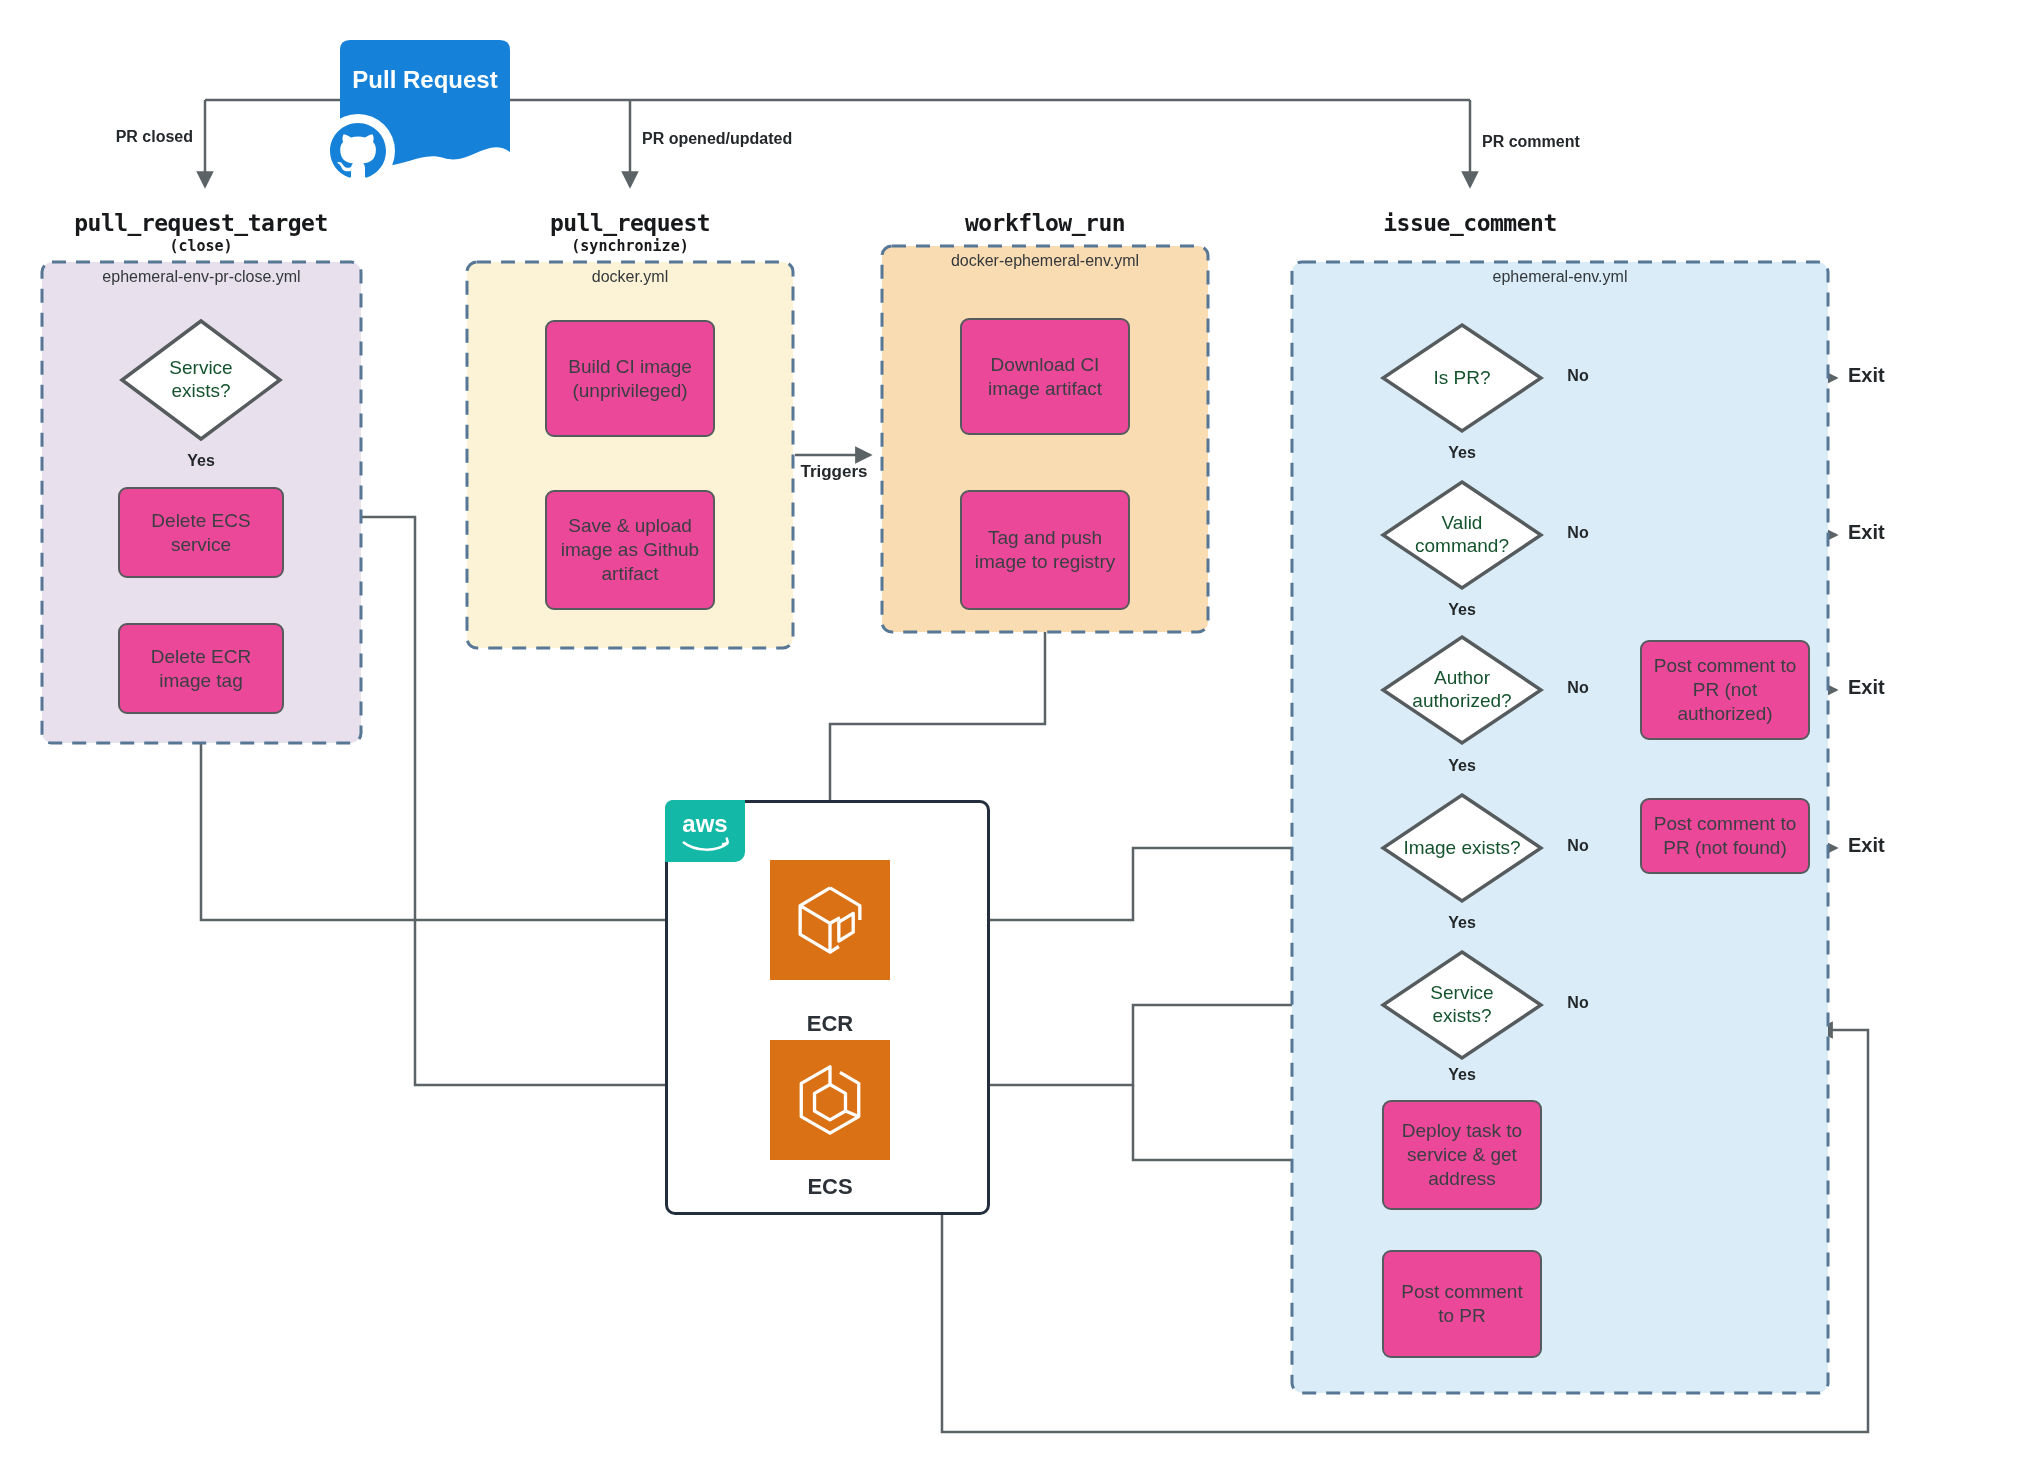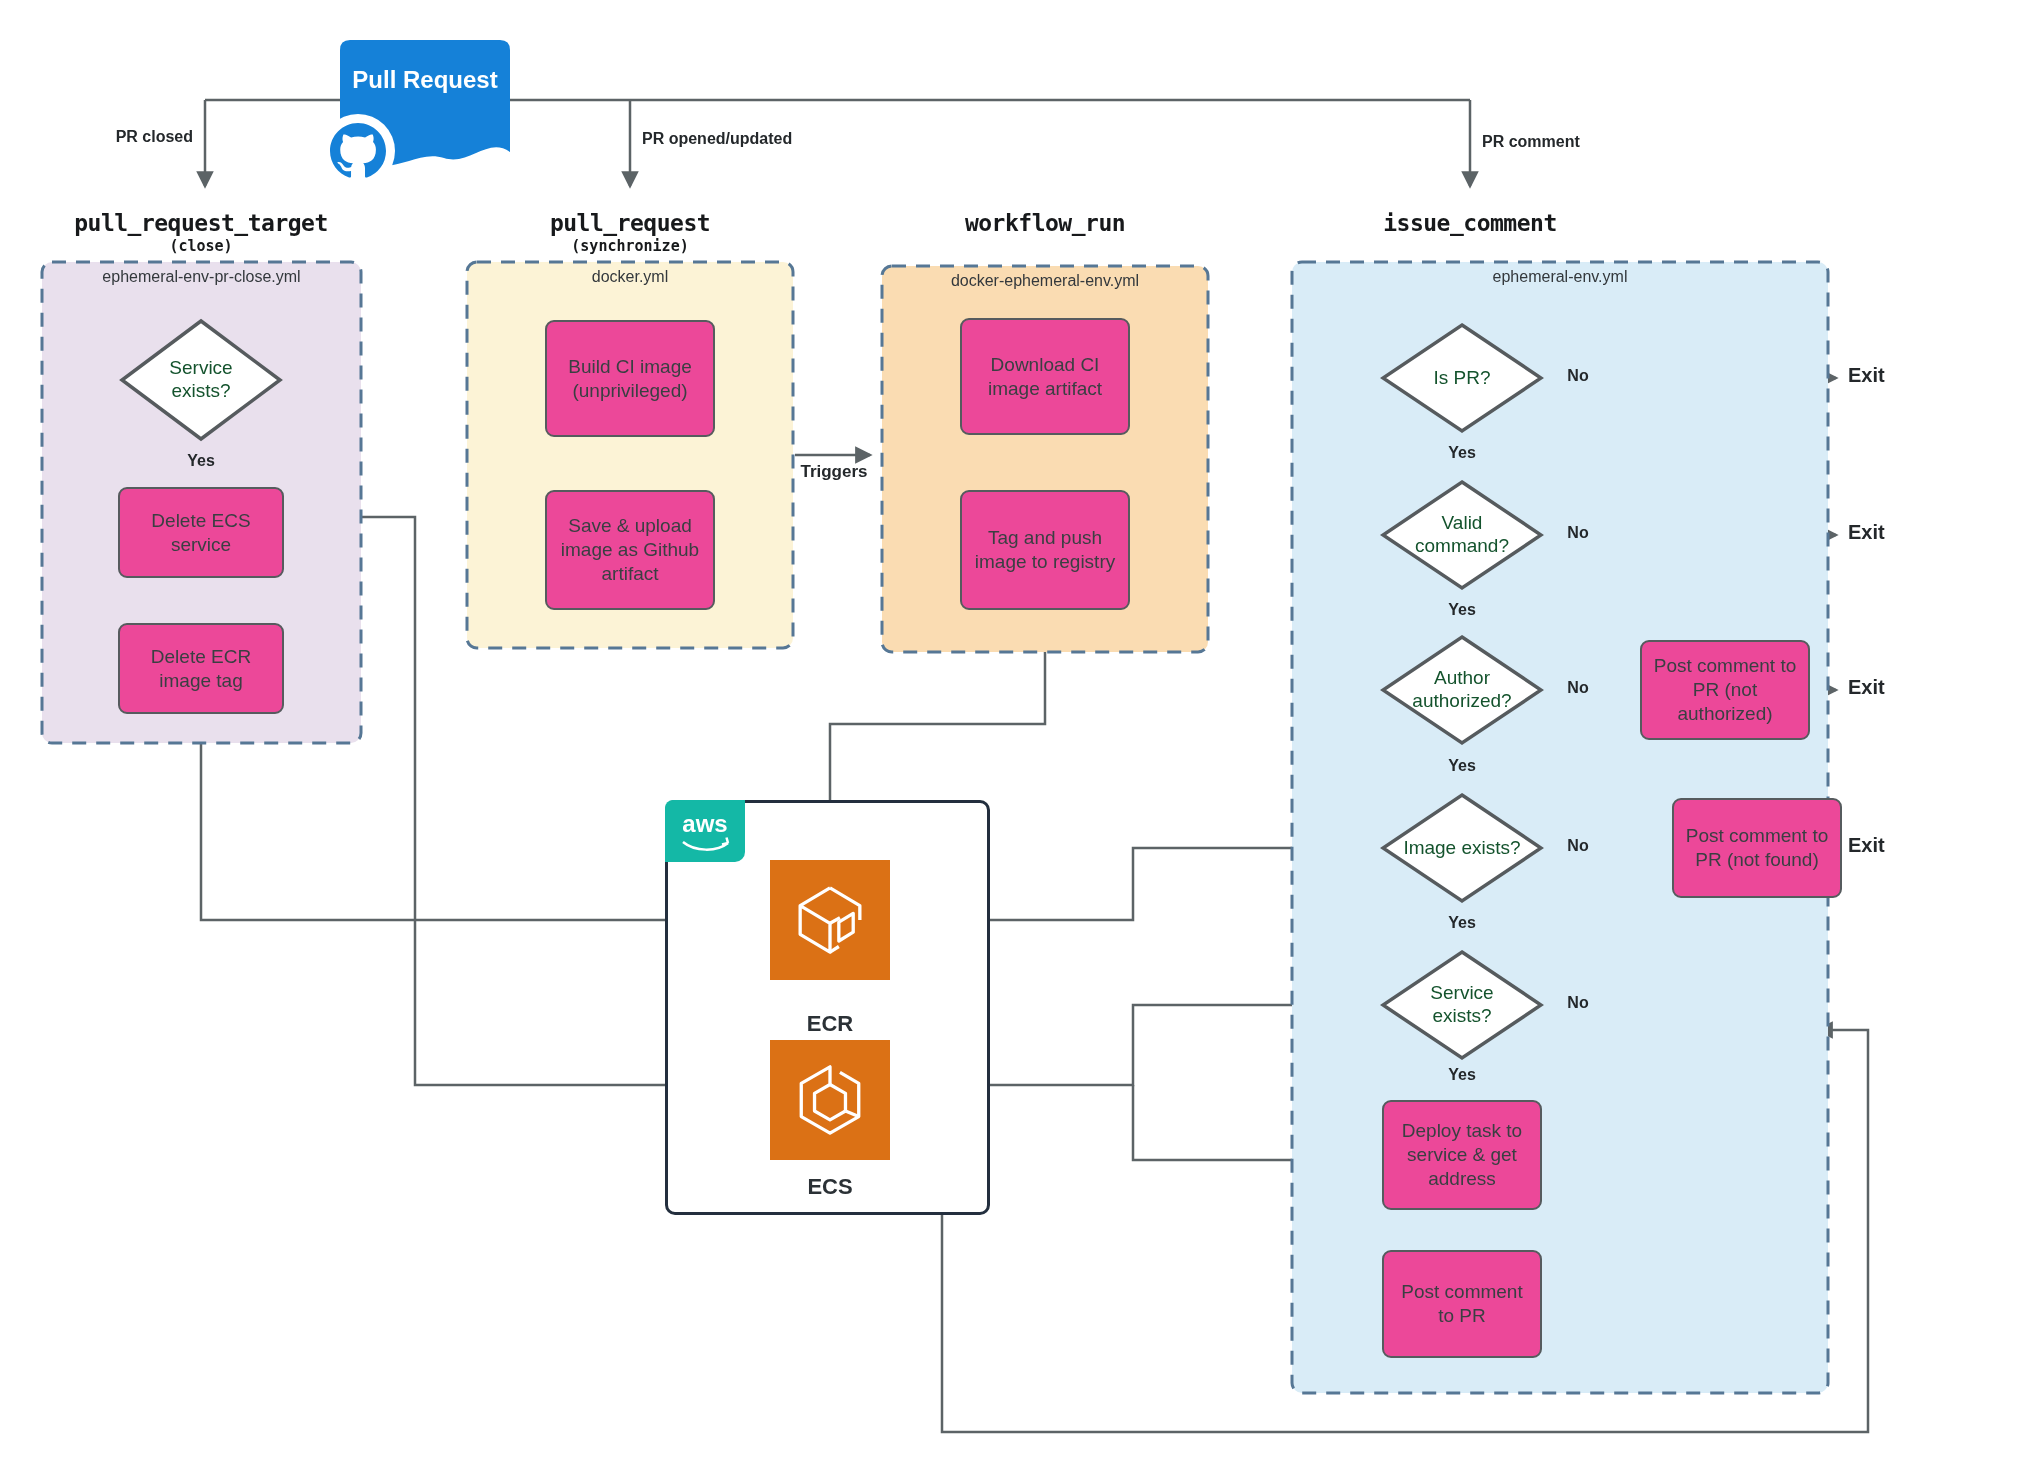--- a/index.html
+++ b/index.html
@@ -103,21 +103,21 @@
         <rect x="2" y="2" width="319" height="481" rx="10" fill="#e9e0ed" stroke="#567795" stroke-width="3" stroke-dasharray="14 10"></rect>
       </svg>
     <div class="lane-label">ephemeral-env-pr-close.yml</div>
   </div>
   <div class="abs lane" style="left:465px;top:260px;width:330px;height:390px;">
     <svg width="330" height="390" viewBox="0 0 330 390">
         <rect x="2" y="2" width="326" height="386" rx="10" fill="#fcf3d6" stroke="#567795" stroke-width="3" stroke-dasharray="14 10"></rect>
       </svg>
     <div class="lane-label">docker.yml</div>
   </div>
-  <div class="abs lane" style="left:880px;top:264px;width:330px;height:390px;">
+  <div class="abs lane" style="left:880px;top:244px;width:330px;height:390px;">
     <svg width="330" height="390" viewBox="0 0 330 390">
         <rect x="2" y="2" width="326" height="386" rx="10" fill="#fadcb2" stroke="#567795" stroke-width="3" stroke-dasharray="14 10"></rect>
       </svg>
     <div class="lane-label">docker-ephemeral-env.yml</div>
   </div>
   <div class="abs lane" style="left:1290px;top:260px;width:540px;height:1135px;">
     <svg width="540" height="1135" viewBox="0 0 540 1135">
         <rect x="2" y="2" width="536" height="1131" rx="10" fill="#d9ecf7" stroke="#567795" stroke-width="3" stroke-dasharray="14 10"></rect>
       </svg>
     <div class="lane-label">ephemeral-env.yml</div>
@@ -202,21 +202,21 @@
   <div class="abs edge-lbl mask-blue" style="left:1442px;top:914px;width:40px;">Yes</div>
   <div class="abs edge-lbl mask-blue" style="left:1442px;top:1066px;width:40px;">Yes</div>
 
   <div class="abs edge-lbl mask-blue" style="left:1556px;top:367px;width:44px;">No</div>
   <div class="abs edge-lbl mask-blue" style="left:1556px;top:524px;width:44px;">No</div>
   <div class="abs edge-lbl mask-blue" style="left:1556px;top:679px;width:44px;">No</div>
   <div class="abs edge-lbl mask-blue" style="left:1556px;top:837px;width:44px;">No</div>
   <div class="abs edge-lbl mask-blue" style="left:1556px;top:994px;width:44px;">No</div>
 
   <div class="abs node" style="left:1640px;top:640px;width:170px;height:100px;">Post comment to PR (not authorized)</div>
-  <div class="abs node" style="left:1640px;top:798px;width:170px;height:100px;margin-left:32px;">Post comment to PR (not found)</div>
+  <div class="abs node" style="left:1640px;top:798px;width:170px;height:76px;">Post comment to PR (not found)</div>
   <div class="abs node" style="left:1382px;top:1100px;width:160px;height:110px;">Deploy task to service &amp; get address</div>
   <div class="abs node" style="left:1382px;top:1250px;width:160px;height:108px;">Post comment to PR</div>
 
   <div class="abs exit-lbl" style="left:1848px;top:364px;width:80px;">Exit</div>
   <div class="abs exit-lbl" style="left:1848px;top:521px;width:80px;">Exit</div>
   <div class="abs exit-lbl" style="left:1848px;top:676px;width:80px;">Exit</div>
   <div class="abs exit-lbl" style="left:1848px;top:834px;width:80px;">Exit</div>
 
 </div>
 

